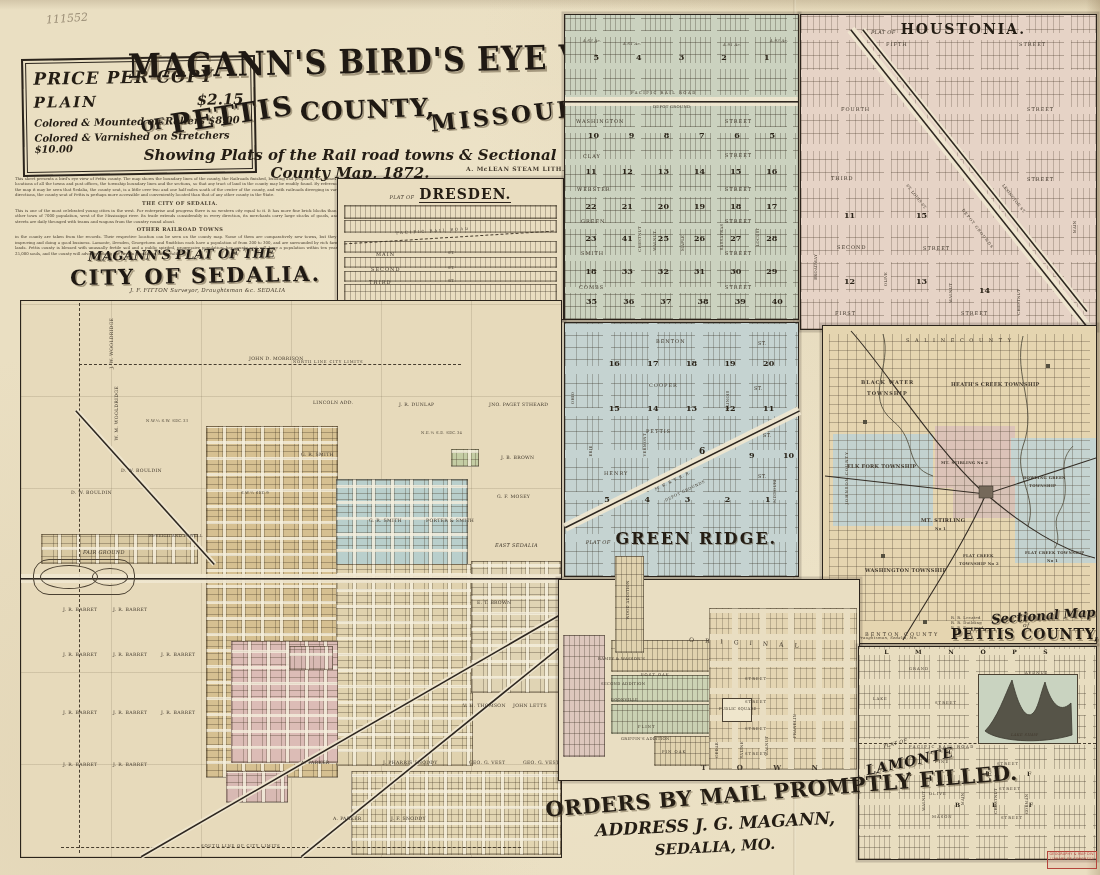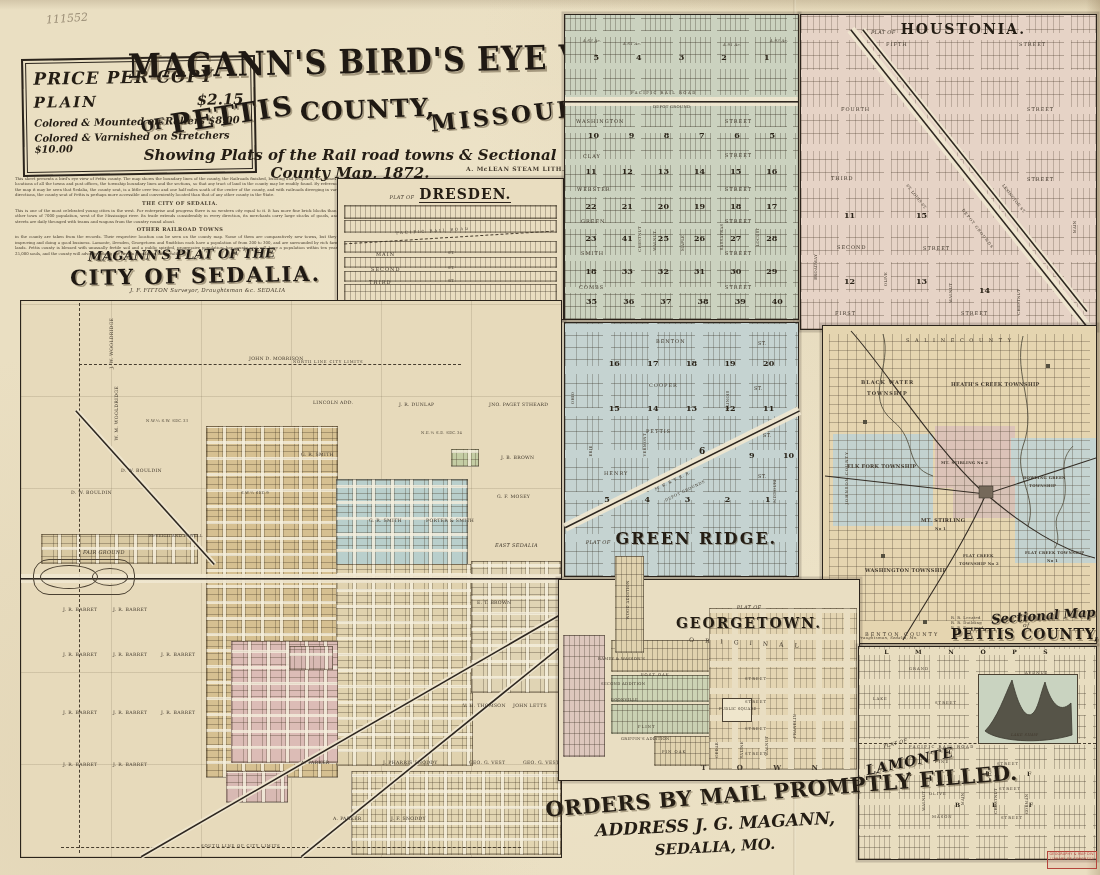--- a/index.html
+++ b/index.html
@@ -447,24 +447,20 @@
     <div class="lots" style="left:52px;top:60px;width:110px;height:30px;background-color:#e0d2ae"></div>
     <div class="lots" style="left:52px;top:95px;width:110px;height:25px;background-color:#ccd3b4"></div>
     <div class="lots" style="left:52px;top:124px;width:110px;height:28px;background-color:#c9d0b2"></div>
     <div class="lots" style="left:95px;top:156px;width:88px;height:28px;background-color:#e0d2ae"></div>
     <div class="lots" style="left:150px;top:28px;width:146px;height:160px;background-color:#e4d5b2;background-image:
       repeating-linear-gradient(0deg,transparent 0 21px,#e9dec2 21px 27px),
       repeating-linear-gradient(90deg,transparent 0 22px,#e9dec2 22px 28px),
       repeating-linear-gradient(90deg,rgba(60,50,36,.25) 0 .6px,transparent .6px 6px),
       repeating-linear-gradient(0deg,rgba(60,50,36,.28) 0 .7px,transparent .7px 10px)"></div>
     <div style="position:absolute;left:163px;top:118px;width:28px;height:22px;background:#efe6cc;border:.7px solid #4b4132"></div>
-    <div class="ptitle" style="top:14px;left:90px;right:10px">
-      <span class="lbl it s5" style="position:static">PLAT OF</span><br>
-      <span class="b" style="font-size:14px;letter-spacing:2px;text-shadow:1px 1px 0 rgba(90,80,60,.4)">GEORGETOWN.</span>
-    </div>
     <span class="lbl t4" style="left:39px;top:77px">RAMEY &amp; WASSON'S</span>
     <span class="lbl t4" style="left:82px;top:93px;letter-spacing:1px">POST  OAK</span>
     <span class="lbl t4" style="left:42px;top:102px">SECOND ADDITION</span>
     <span class="lbl t4" style="left:52px;top:118px">BOONVILLE</span>
     <span class="lbl t4" style="left:79px;top:145px;letter-spacing:1px">FLINT</span>
     <span class="lbl t4" style="left:62px;top:157px">GRIFFIN'S ADDITION</span>
     <span class="lbl t4" style="left:103px;top:170px;letter-spacing:1px">PIN  OAK</span>
     <span class="lbl t4" style="left:160px;top:127px">PUBLIC SQUARE</span>
     <span class="lbl s6" style="left:130px;top:60px;letter-spacing:11px;transform:rotate(3deg)">ORIGINAL</span>
     <span class="lbl t4 v" style="left:150px;top:168px">CEDAR</span>

